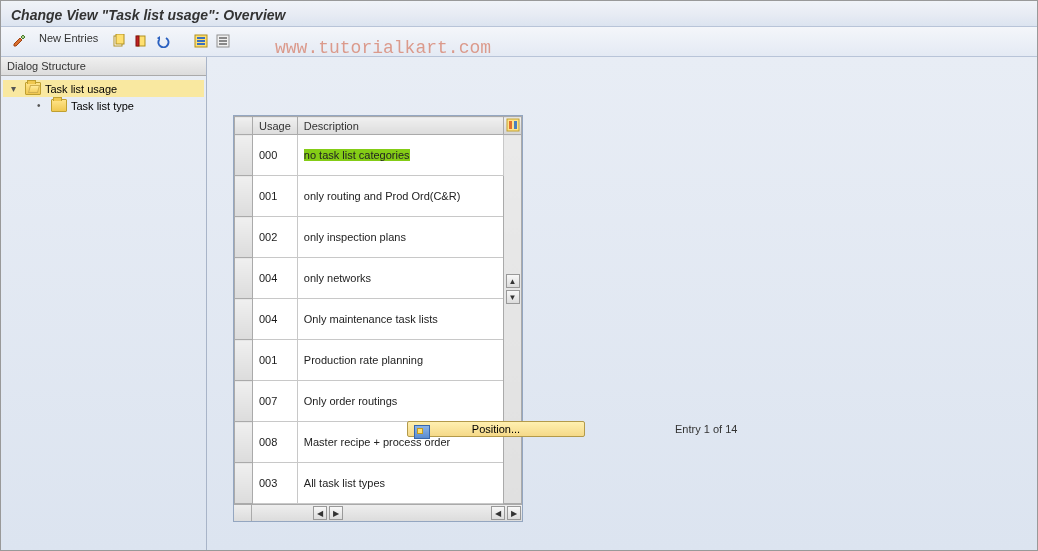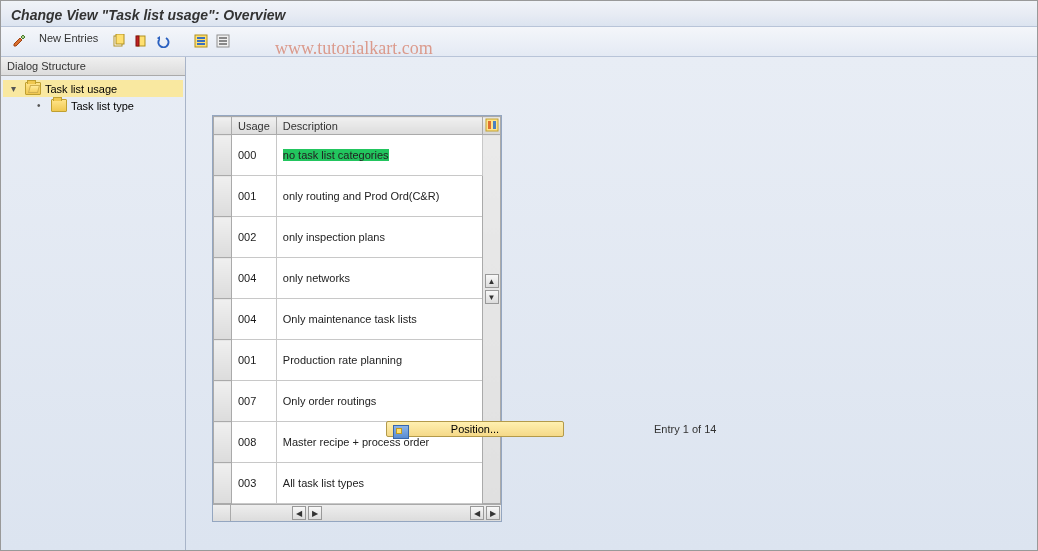--- a/index.html
+++ b/index.html
@@ -47,32 +47,32 @@
     }
     .toolbar .sep {
       width: 12px;
     }
     .watermark {
       position: absolute;
       left: 275px;
       top: 38px;
       color: #d98c7a;
       font-size: 18px;
-      font-family: Liberation Serif, serif;
+      font-family: Liberation Mono, monospace;
       opacity: 0.85;
       pointer-events: none;
       z-index: 5;
     }
     .main {
       display: flex;
       height: calc(100% - 56px);
       position: relative;
     }
     .sidebar {
-      width: 185px;
+      width: 206px;
       background: linear-gradient(180deg, #e8edf5, #dce4f0);
       border-right: 1px solid #a8b4c8;
       padding: 0;
       height: 100%;
     }
     .sidebar-header {
       background: linear-gradient(180deg, #f0f0f0, #dcdcdc);
       border-bottom: 1px solid #aaa;
       padding: 3px 6px;
       font-size: 11px;
@@ -178,21 +178,21 @@
       padding:0;
     }
     td.usage {
       width: 38px;
       color: #1a1a1a;
     }
     td.desc {
       color: #222;
     }
     td.desc.selected span.seltext {
-      background:#22c55e;
+      background:#84cc16;
     }
     td.scroll-track {
       width:18px;
       background: linear-gradient(180deg,#eaeaea,#e0e0e0);
       border: 1px solid #aaa;
       padding:0;
       vertical-align: top;
       text-align:center;
     }
     .hscroll {

